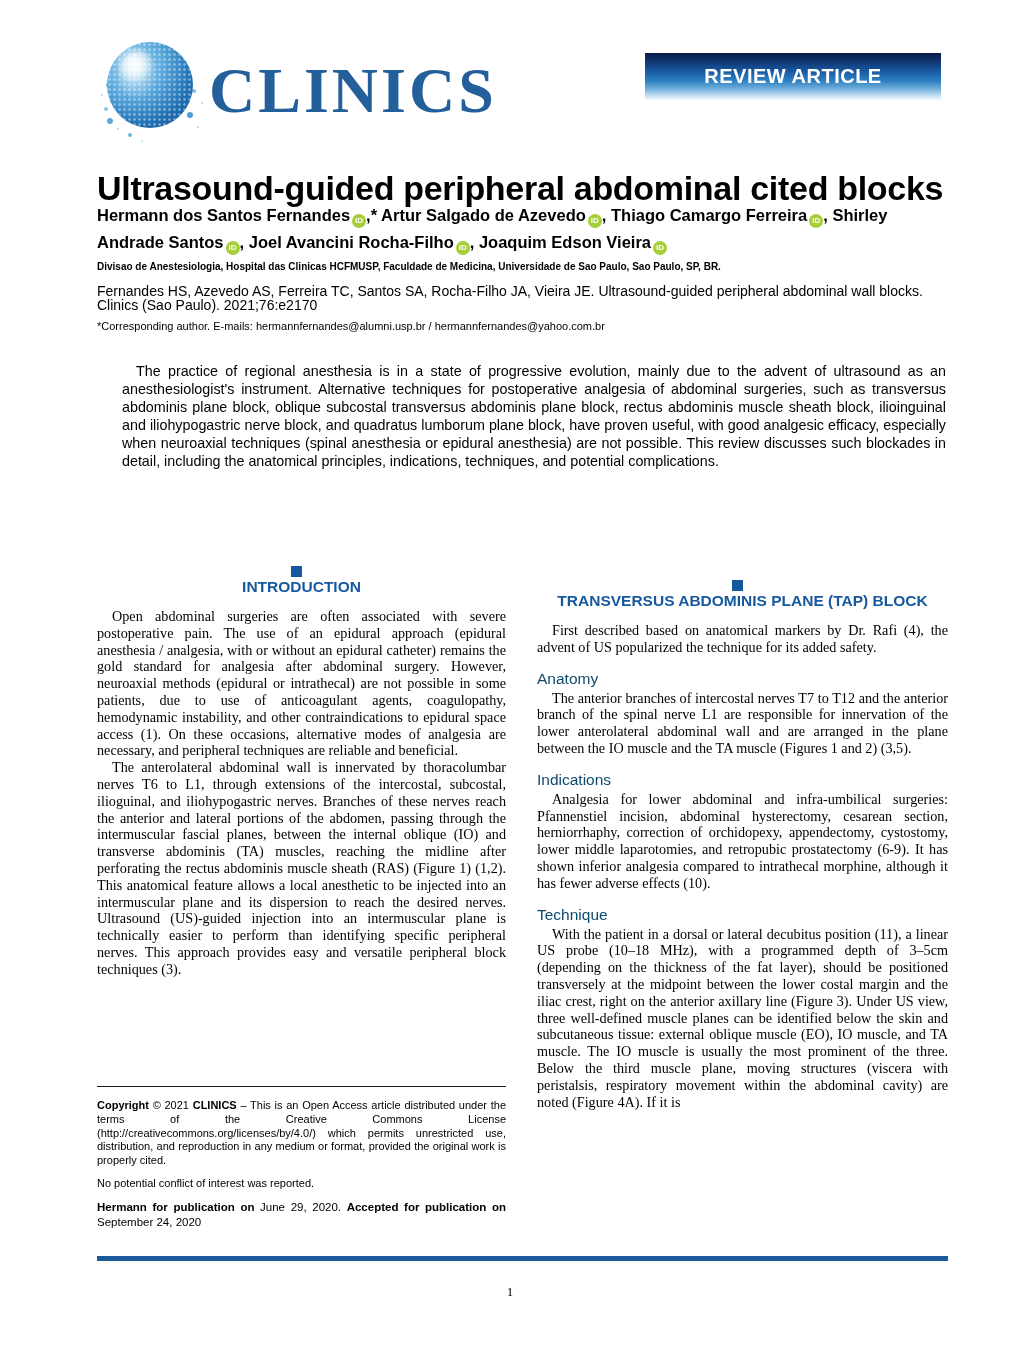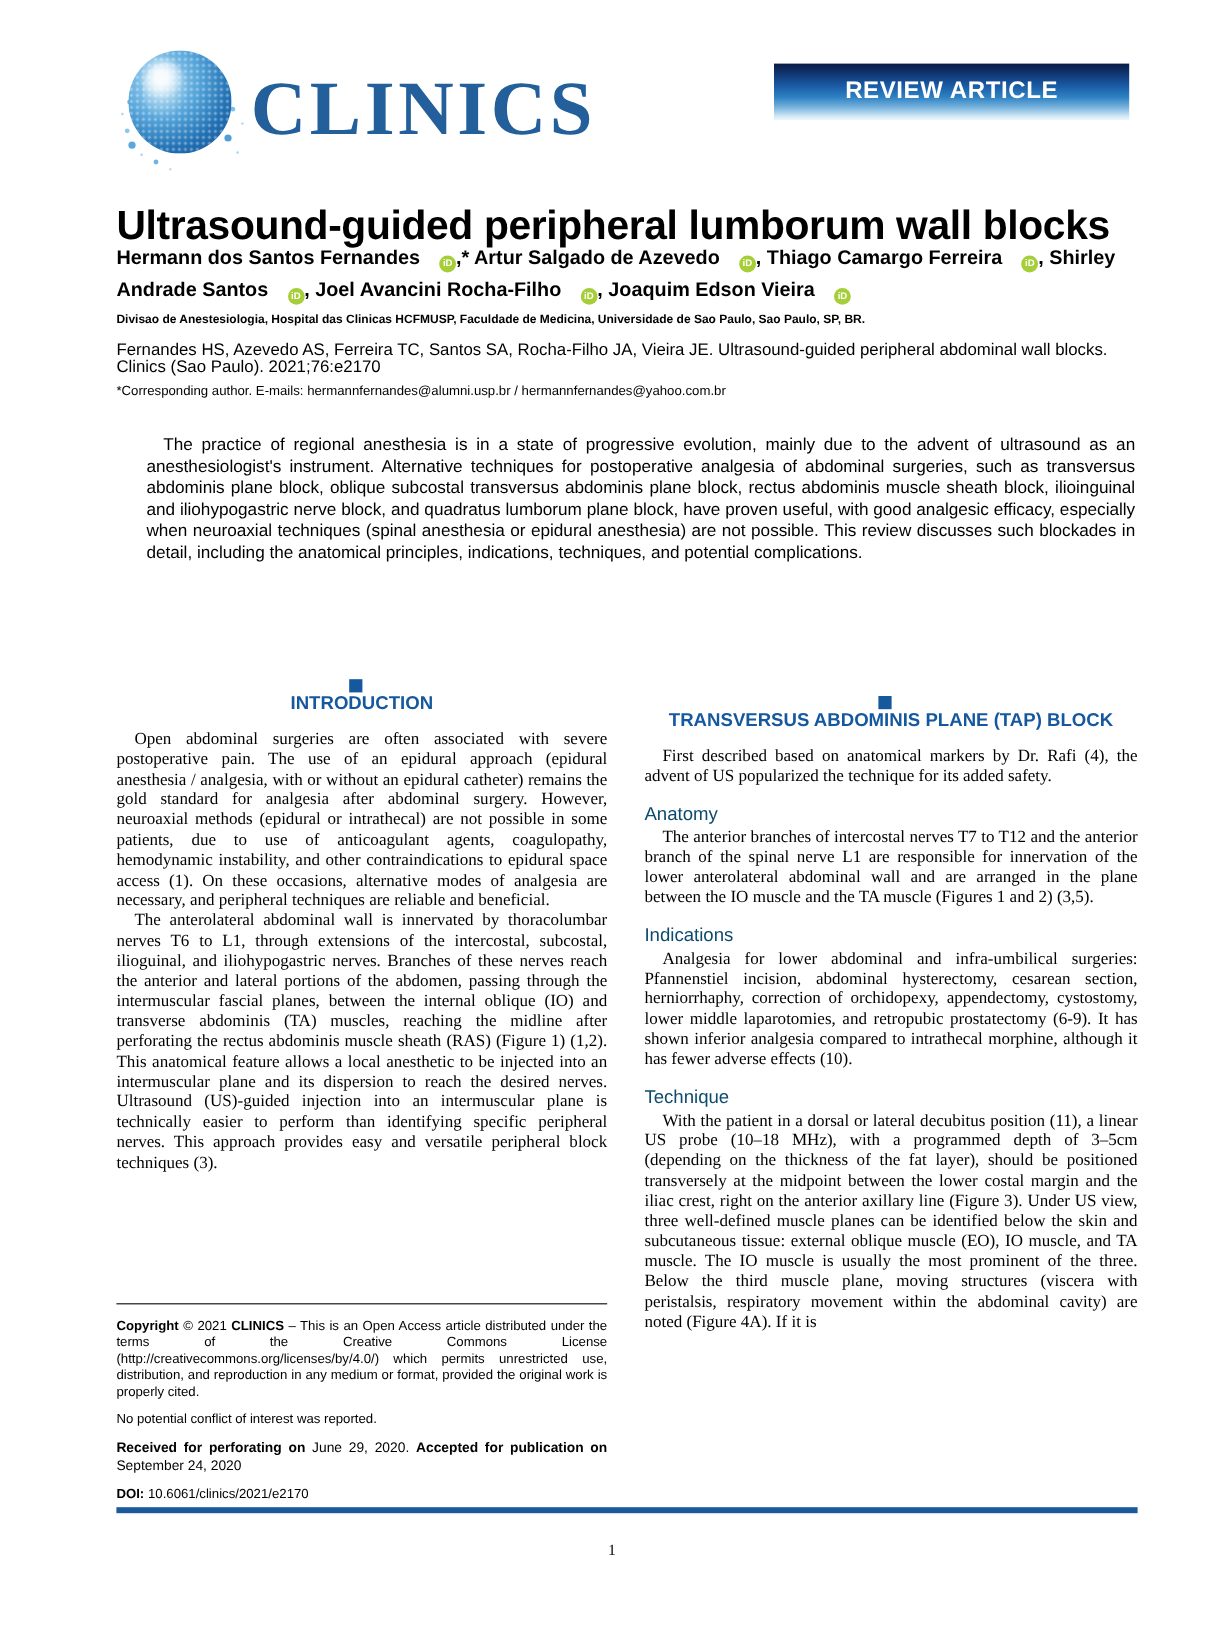--- a/index.html
+++ b/index.html
@@ -43,21 +43,21 @@
     display:flex;align-items:center;justify-content:center;
     background:linear-gradient(180deg,#0a1c45 0%,#0f2f68 14%,#1a5ca6 40%,#2f82c4 60%,#7ab4dd 78%,#cfe7f5 93%,#eef7fc 100%);
     color:#ffffff;font-weight:bold;font-size:20px;letter-spacing:.5px;
   }
   
   .title{position:absolute;left:97px;top:146px;width:851px;font-size:34px;font-weight:bold;letter-spacing:-.3px;color:#000;}
   .authors{position:absolute;left:97px;top:202px;width:851px;font-size:16.5px;font-weight:bold;line-height:27px;color:#000;}
   .orcid{
     display:inline-flex;align-items:center;justify-content:center;
     width:14px;height:14px;border-radius:50%;background:#a6ce39;color:#fff;
-    font-size:8px;font-weight:bold;vertical-align:-2px;margin-left:16px;letter-spacing:0;
+    font-size:8px;font-weight:bold;vertical-align:-2px;margin-left:2px;letter-spacing:0;
   }
   .affiliation{position:absolute;left:97px;top:261px;width:851px;font-size:10px;font-weight:bold;color:#000;}
   .citation{position:absolute;left:97px;top:284px;width:851px;font-size:14px;line-height:14px;color:#000;}
   .corresponding{position:absolute;left:97px;top:320px;width:851px;font-size:11px;color:#000;}
   
   .abstract{
     position:absolute;left:122px;top:363px;width:824px;
     font-size:14.3px;line-height:17.9px;text-align:justify;color:#000;
   }
   .abstract .indent{display:inline-block;width:14px;}
@@ -94,21 +94,21 @@
 
   <div class="logo-row">
     <div class="globe-wrap">
       <span class="halo"></span>
       <span class="globe"></span>
     </div>
     <div class="logo-text">CLINICS</div>
   </div>
   <div class="badge">REVIEW ARTICLE</div>
 
-  <h1 class="title">Ultrasound-guided peripheral lumborum wall blocks</h1>
+  <h1 class="title">Ultrasound-guided peripheral abdominal cited blocks</h1>
 
   <div class="authors">
     <span class="author"><span>Hermann dos Santos Fernandes</span><span class="orcid">iD</span><span>,* </span></span>
     <span class="author"><span>Artur Salgado de Azevedo</span><span class="orcid">iD</span><span>, </span></span>
     <span class="author"><span>Thiago Camargo Ferreira</span><span class="orcid">iD</span><span>, </span></span>
     <span class="author"><span>Shirley Andrade Santos</span><span class="orcid">iD</span><span>, </span></span>
     <span class="author"><span>Joel Avancini Rocha-Filho</span><span class="orcid">iD</span><span>, </span></span>
     <span class="author"><span>Joaquim Edson Vieira</span><span class="orcid">iD</span><span></span></span>
   </div>
 
@@ -140,20 +140,19 @@
     <h3 class="sub-head">Indications</h3>
     <p class="body">Analgesia for lower abdominal and infra-umbilical surgeries: Pfannenstiel incision, abdominal hysterectomy, cesarean section, herniorrhaphy, correction of orchidopexy, appendectomy, cystostomy, lower middle laparotomies, and retropubic prostatectomy (6-9). It has shown inferior analgesia compared to intrathecal morphine, although it has fewer adverse effects (10).</p>
     <h3 class="sub-head">Technique</h3>
     <p class="body">With the patient in a dorsal or lateral decubitus position (11), a linear US probe (10–18 MHz), with a programmed depth of 3–5cm (depending on the thickness of the fat layer), should be positioned transversely at the midpoint between the lower costal margin and the iliac crest, right on the anterior axillary line (Figure 3). Under US view, three well-defined muscle planes can be identified below the skin and subcutaneous tissue: external oblique muscle (EO), IO muscle, and TA muscle. The IO muscle is usually the most prominent of the three. Below the third muscle plane, moving structures (viscera with peristalsis, respiratory movement within the abdominal cavity) are noted (Figure 4A). If it is</p>
   </div>
 
   <div class="footnotes">
     <hr class="foot-rule">
     <p><b>Copyright</b><span> © 2021 </span><b>CLINICS</b><span> – This is an Open Access article distributed under the terms of the Creative Commons License (http://creativecommons.org/licenses/by/4.0/) which permits unrestricted use, distribution, and reproduction in any medium or format, provided the original work is properly cited.</span></p>
     <p>No potential conflict of interest was reported.</p>
-    <p class="received"><b>Received for perforating on</b><span> June 29, 2020. </span><b>Accepted for publication on</b><span> September 24, 2020</span></p>
-    <p><b>DOI:</b><span> 10.6061/clinics/2021/e2170</span></p>
+    <p class="received"><b>Hermann for publication on</b><span> June 29, 2020. </span><b>Accepted for publication on</b><span> September 24, 2020</span></p>
   </div>
 
   <div class="bottom-bar"></div>
   <div class="page-num">1</div>
 
 </div>
 
 </body></html>

